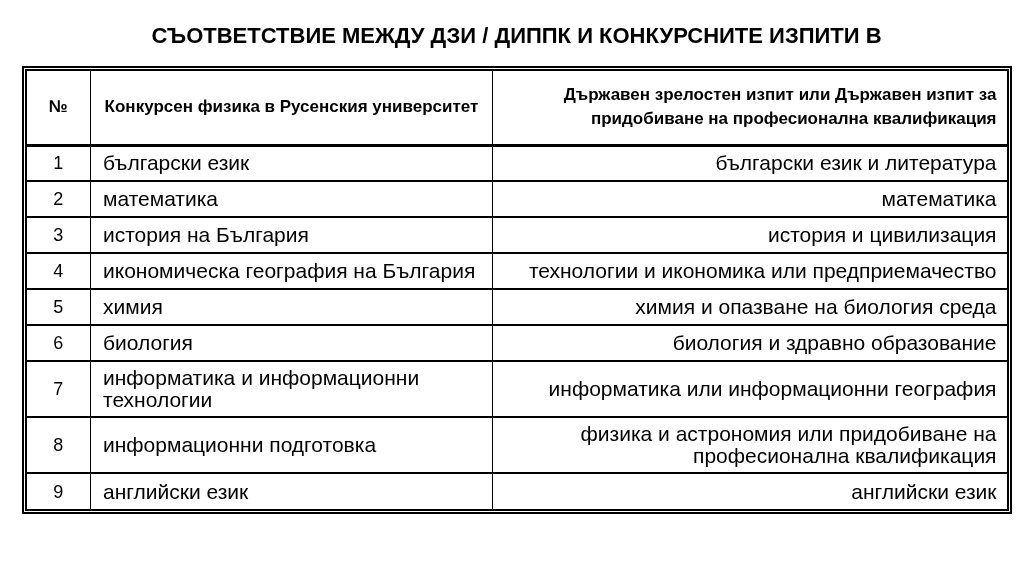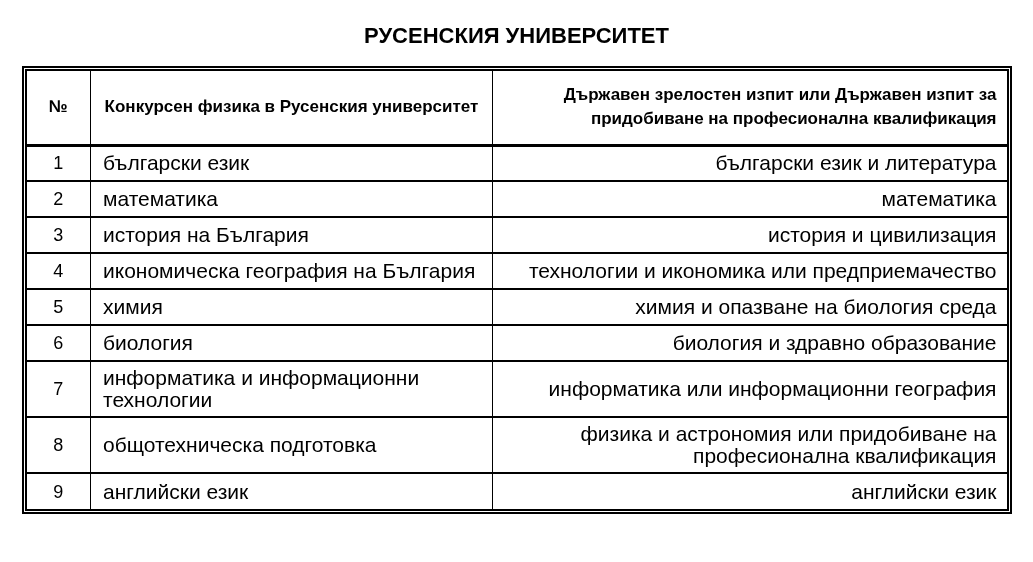--- a/index.html
+++ b/index.html
@@ -76,21 +76,21 @@
   }
   .match-table td.cell-exam { text-align: left; padding-left: 12px; }
   .match-table td.cell-dzi  { text-align: right; }
 </style>
 </head>
 <body>
 
 <div class="page">
 
   <h1 class="page-title">
-    <span>РУСЕНСКИЯ УНИВЕРСИТЕТ</span>
+    <span>СЪОТВЕТСТВИЕ МЕЖДУ ДЗИ / ДИППК И КОНКУРСНИТЕ ИЗПИТИ В</span>
   </h1>
 
   <div class="table-wrap">
     <table class="match-table">
       <colgroup>
         <col class="c-num">
         <col class="c-exam">
         <col class="c-dzi">
       </colgroup>
       <thead>
@@ -131,21 +131,21 @@
           <td class="cell-exam">биология</td>
           <td class="cell-dzi">биология и здравно образование</td>
         </tr>
         <tr>
           <td class="cell-num">7</td>
           <td class="cell-exam">информатика и информационни технологии</td>
           <td class="cell-dzi">информатика или информационни география</td>
         </tr>
         <tr>
           <td class="cell-num">8</td>
-          <td class="cell-exam">общотехническа подготовка</td>
+          <td class="cell-exam">информационни подготовка</td>
           <td class="cell-dzi">физика и астрономия или придобиване на професионална квалификация</td>
         </tr>
         <tr>
           <td class="cell-num">9</td>
           <td class="cell-exam">английски език</td>
           <td class="cell-dzi">английски език</td>
         </tr>
       </tbody>
     </table>
   </div>

